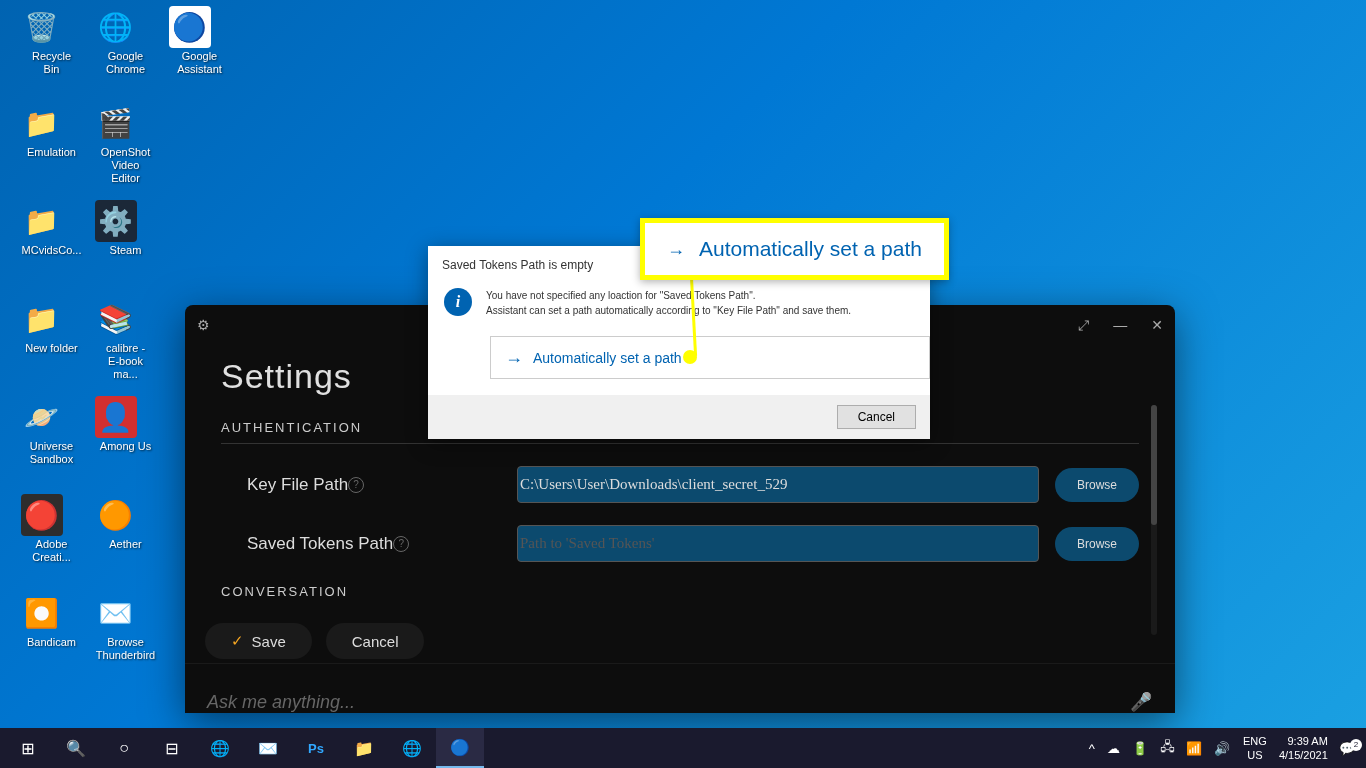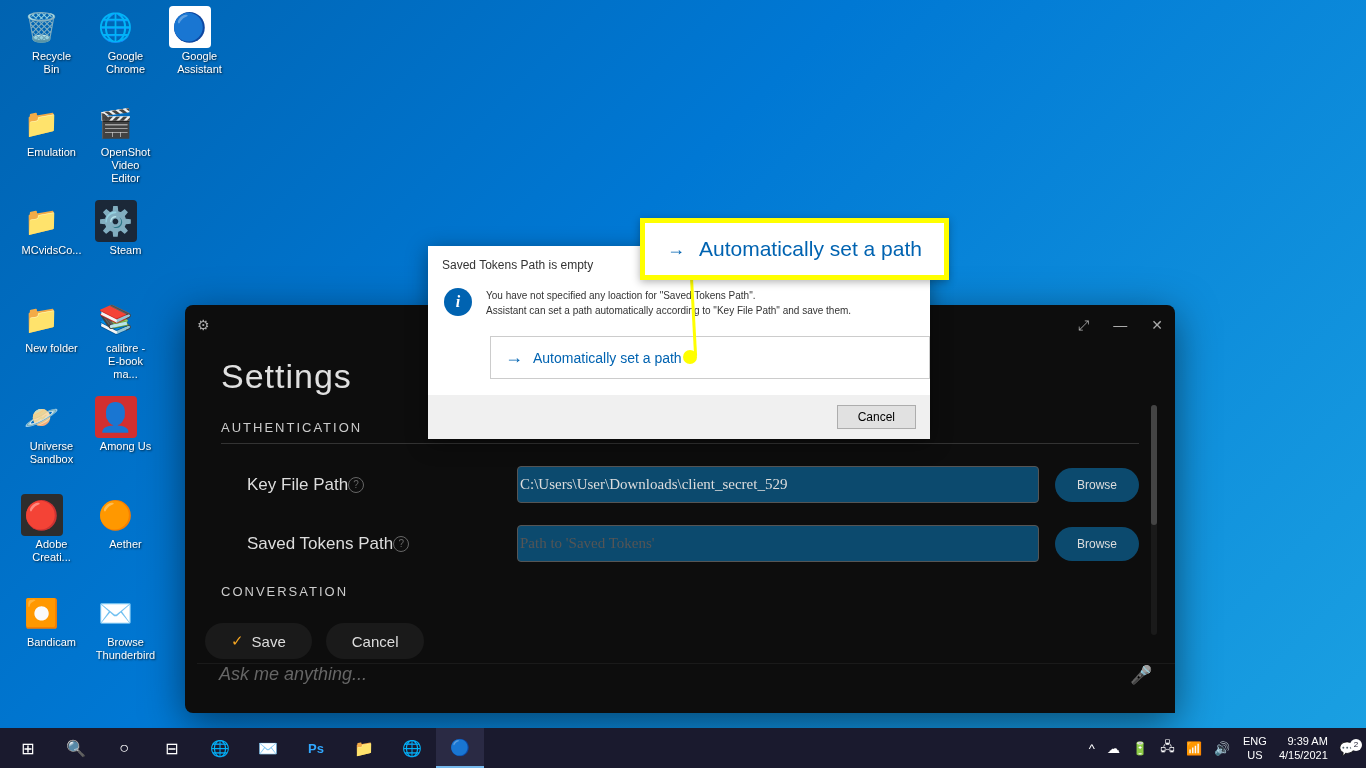--- a/index.html
+++ b/index.html
@@ -17,21 +17,21 @@
 .settings-title { font-size: 34px; font-weight: 300; letter-spacing: 1px; margin: 12px 0 24px; }
 .section-heading { font-size: 13px; letter-spacing: 2px; color: #ccc; border-bottom: 1px solid #333; padding-bottom: 8px; margin-bottom: 22px; }
 .setting-row { display: flex; align-items: center; margin-bottom: 22px; gap: 16px; }
 .setting-label { width: 280px; font-size: 17px; color: #ddd; display: flex; align-items: center; padding-left: 26px;}
 .help-icon { width: 16px; height: 16px; border: 1.5px solid #666; border-radius: 50%; display: inline-flex; align-items: center; justify-content: center; font-size: 10px; color: #666; }
 .setting-input { flex: 1; background: #0c4a6e; border: 1.5px solid #555; border-radius: 4px; padding: 9px 2px; color: #ddd; font-family: Liberation Serif, serif; font-size: 15px; }
 .setting-input::placeholder { color: #555; }
 .browse-btn { background: #0c4a6e; border: none; color: #ddd; padding: 10px 22px; border-radius: 20px; font-size: 12px; cursor: pointer; }
 .action-row { display: flex; gap: 14px; margin-top: 6px; position:absolute; bottom: 54px; left: 20px;}
 .action-btn { background: #1a1a1a; border: none; color: #ddd; padding: 9px 26px; border-radius: 20px; font-size: 15px; cursor: pointer; display: flex; align-items: center; gap: 8px; }
-.ask-bar { position: absolute; bottom: 0; left: 0; right: 0; height: 50px; display: flex; align-items: flex-start; padding: 0 22px; background: #0d0d0d; border-top: 1px solid #1a1a1a; margin-left: 12px; }
+.ask-bar { position: absolute; bottom: 0; left: 0; right: 0; height: 50px; display: flex; align-items: flex-end; padding: 0 22px; background: #0d0d0d; border-top: 1px solid #1a1a1a; }
 .ask-input { color: #666; font-size: 18px; font-style: italic; }
 .mic-icon { margin-left: auto; font-size: 18px; }
 .scrollbar-track { position: absolute; right: 18px; top: 60px; width: 6px; height: 230px; background: #1a1a1a; border-radius: 3px; }
 .scrollbar-thumb { width: 6px; height: 120px; background: #444; border-radius: 3px; }
 .dialog { position: absolute; left: 428px; top: 246px; width: 502px; background: #ef4444; box-shadow: 0 4px 20px rgba(0,0,0,0.4); }
 .dialog-white { background: #fff; padding: 12px 14px 16px; }
 .dialog-title { font-size: 12px; color: #333; margin-bottom: 16px; }
 .dialog-content { display: flex; gap: 14px; padding-left: 2px; }
 .info-icon { width: 28px; height: 28px; border-radius: 50%; background: #0063b1; color: #fff; display: flex; align-items: center; justify-content: center; font-size: 16px; flex-shrink: 0; font-family: Georgia, serif; font-style: italic; font-weight: bold;}
 .dialog-text { font-size: 10px; color: #333; line-height: 1.5; }

